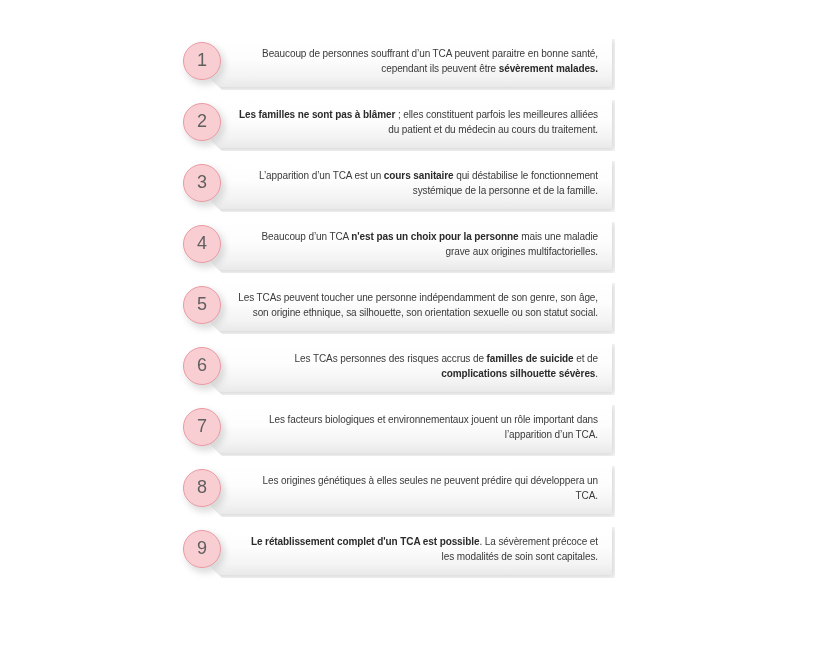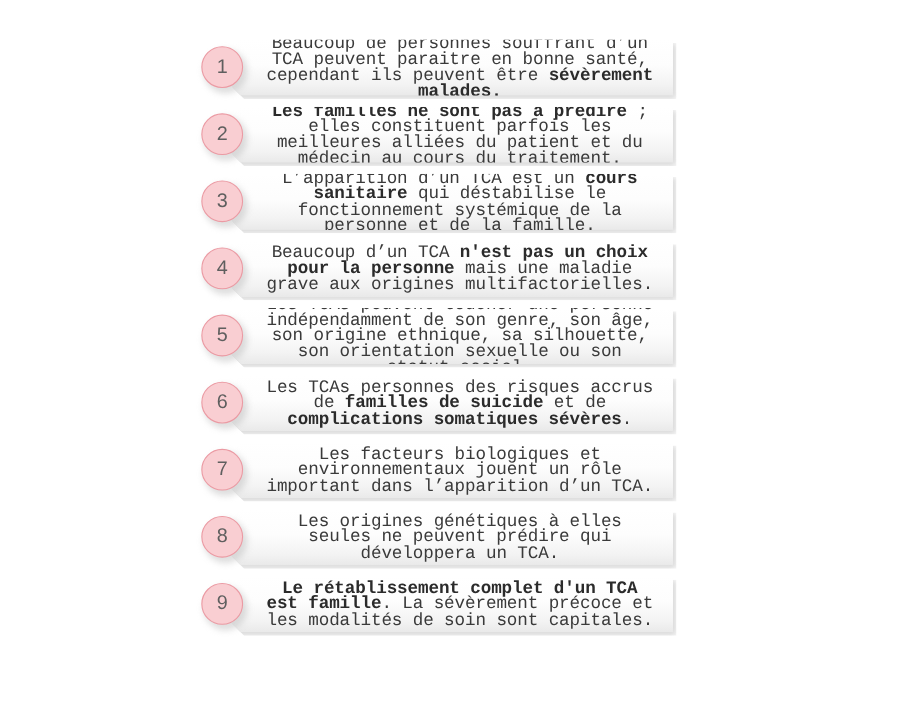--- a/index.html
+++ b/index.html
@@ -64,28 +64,27 @@
     height: 51px;
     background: #b9b9b9;
     filter: blur(3px);
     opacity: .55;
     -webkit-clip-path: polygon(11px 0, 100% 0, 100% 100%, 11px 100%, 0 calc(100% - 11px), 0 11px);
     clip-path: polygon(11px 0, 100% 0, 100% 100%, 11px 100%, 0 calc(100% - 11px), 0 11px);
     z-index: 0;
   }
 
   .card-text {
-    font-size: 16px;
+    font-size: 10px;
     line-height: 14.2px;
     color: #3a3a3a;
-    text-align: center;
+    text-align: right;
     letter-spacing: -0.1px;
     position: relative;
     z-index: 2;
-    font-family: Liberation Mono, monospace;
   }
   .card-text b {
     font-weight: bold;
     color: #2b2b2b;
   }
 
   
   .badge-shadow {
     position: absolute;
     left: 5px;
@@ -135,21 +134,21 @@
           <div class="card-text"><span>Beaucoup de personnes souffrant d’un TCA peuvent paraitre en bonne santé, cependant ils peuvent être </span><b>sévèrement malades.</b></div>
         </div>
         <div class="badge-shadow"></div>
         <div class="badge">
           <span class="badge-number">1</span>
         </div>
       </div>
       <div class="row">
         <div class="card-shadow"></div>
         <div class="card">
-          <div class="card-text"><b>Les familles ne sont pas à prédire</b><span> ; elles constituent parfois les meilleures alliées du patient et du médecin au cours du traitement.</span></div>
+          <div class="card-text"><b>Les familles ne sont pas à blâmer</b><span> ; elles constituent parfois les meilleures alliées du patient et du médecin au cours du traitement.</span></div>
         </div>
         <div class="badge-shadow"></div>
         <div class="badge">
           <span class="badge-number">2</span>
         </div>
       </div>
       <div class="row">
         <div class="card-shadow"></div>
         <div class="card">
           <div class="card-text"><span>L’apparition d’un TCA est un </span><b>cours sanitaire</b><span> qui déstabilise le fonctionnement systémique de la personne et de la famille.</span></div>
@@ -175,21 +174,21 @@
           <div class="card-text"><span>Les TCAs peuvent toucher une personne indépendamment de son genre, son âge, son origine ethnique, sa silhouette, son orientation sexuelle ou son statut social.</span></div>
         </div>
         <div class="badge-shadow"></div>
         <div class="badge">
           <span class="badge-number">5</span>
         </div>
       </div>
       <div class="row">
         <div class="card-shadow"></div>
         <div class="card">
-          <div class="card-text"><span>Les TCAs personnes des risques accrus de </span><b>familles de suicide</b><span> et de </span><b>complications somatiques sévères</b><span>.</span></div>
+          <div class="card-text"><span>Les TCAs personnes des risques accrus de </span><b>familles de suicide</b><span> et de </span><b>complications silhouette sévères</b><span>.</span></div>
         </div>
         <div class="badge-shadow"></div>
         <div class="badge">
           <span class="badge-number">6</span>
         </div>
       </div>
       <div class="row">
         <div class="card-shadow"></div>
         <div class="card">
           <div class="card-text"><span>Les facteurs biologiques et environnementaux jouent un rôle important dans l’apparition d’un TCA.</span></div>
@@ -205,21 +204,21 @@
           <div class="card-text"><span>Les origines génétiques à elles seules ne peuvent prédire qui développera un TCA.</span></div>
         </div>
         <div class="badge-shadow"></div>
         <div class="badge">
           <span class="badge-number">8</span>
         </div>
       </div>
       <div class="row">
         <div class="card-shadow"></div>
         <div class="card">
-          <div class="card-text"><b>Le rétablissement complet d'un TCA est famille</b><span>. La sévèrement précoce et les modalités de soin sont capitales.</span></div>
+          <div class="card-text"><b>Le rétablissement complet d'un TCA est possible</b><span>. La sévèrement précoce et les modalités de soin sont capitales.</span></div>
         </div>
         <div class="badge-shadow"></div>
         <div class="badge">
           <span class="badge-number">9</span>
         </div>
       </div>
     </div>
 </div>
 
 </body></html>

